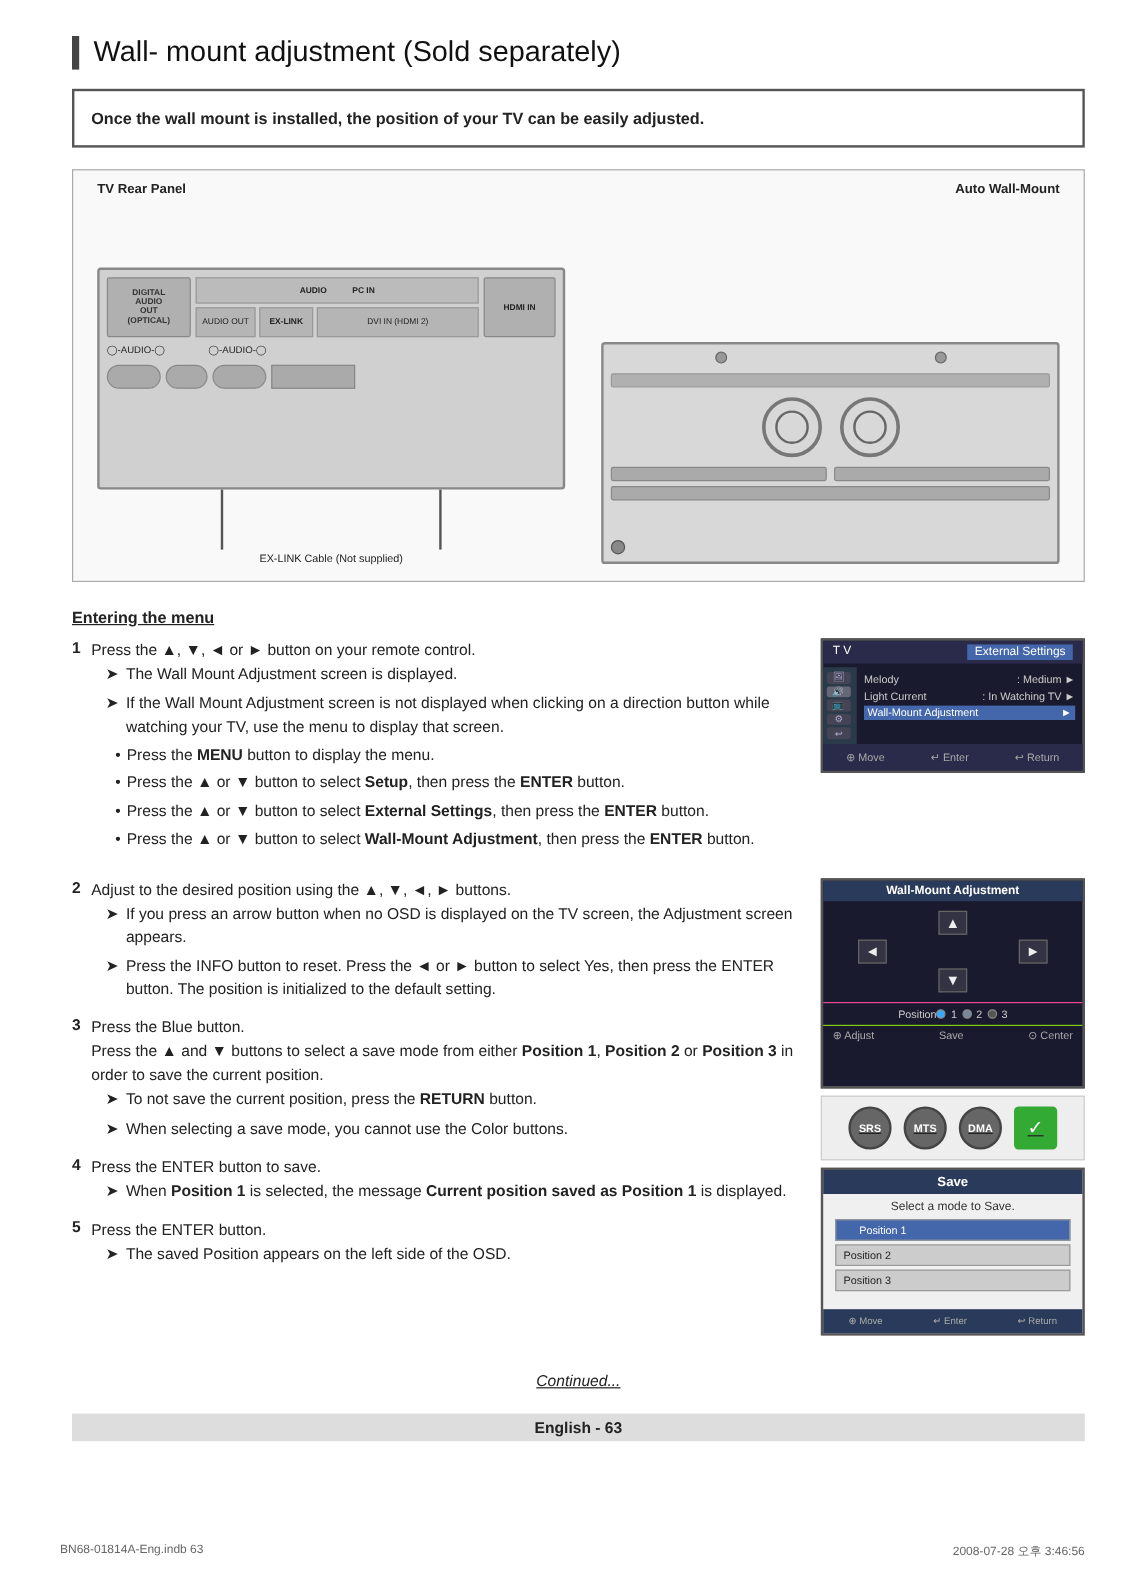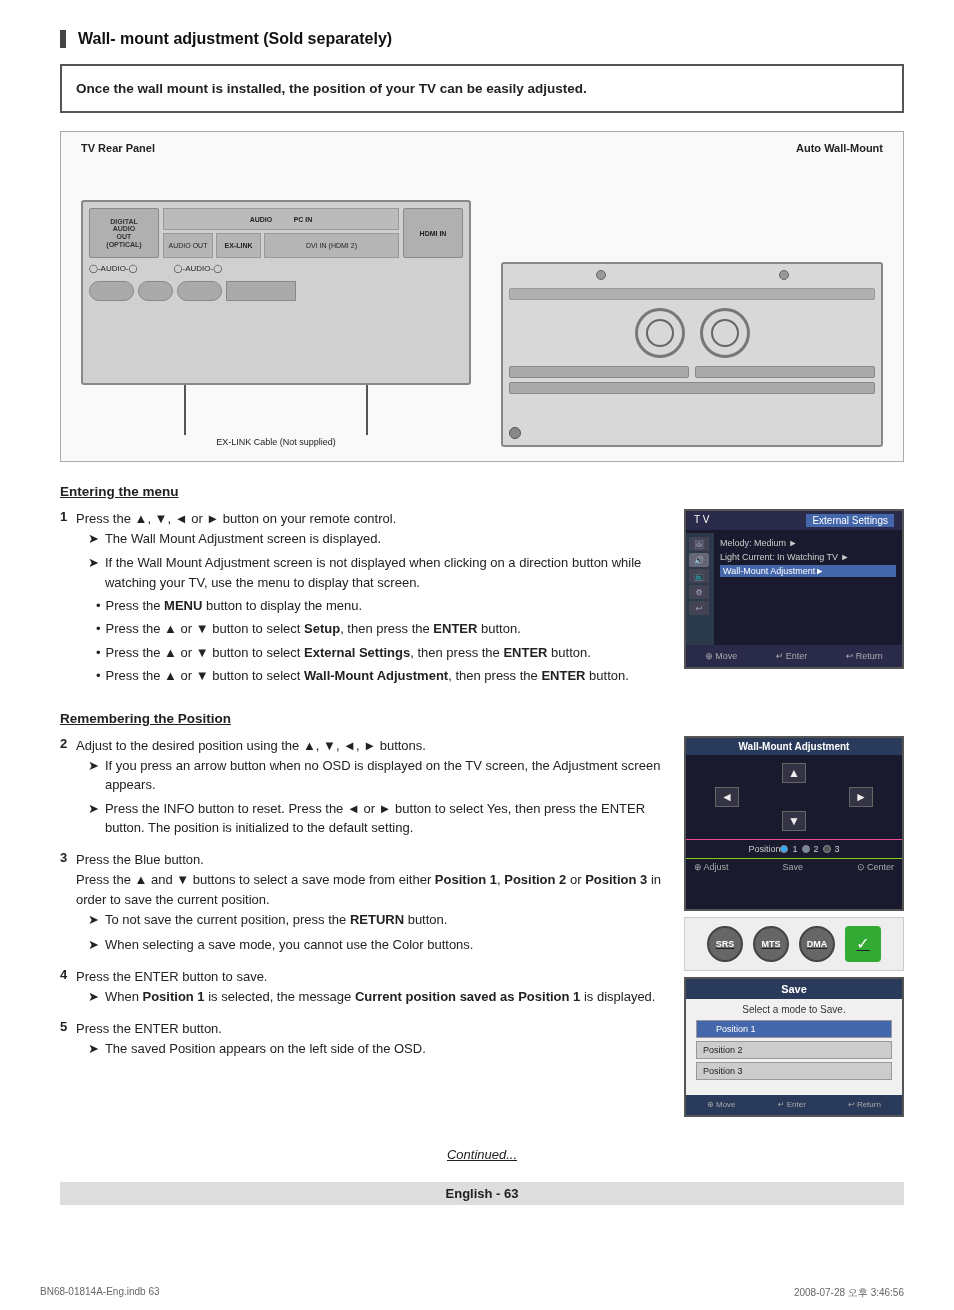--- a/index.html
+++ b/index.html
@@ -18,22 +18,22 @@
       padding: 30px 50px 30px 60px;
       position: relative;
     }
     
     .title-bar {
       border-left: 6px solid #444;
       padding-left: 12px;
       margin-bottom: 16px;
     }
     .title-bar h1 {
-      font-size: 16px;
-      font-weight: bold;
+      font-size: 24px;
+      font-weight: normal;
       color: #111;
     }
     .subtitle-box {
       border: 2px solid #555;
       padding: 15px 14px;
       margin-bottom: 18px;
       font-size: 13.5px;
       font-weight: bold;
     }
     
@@ -91,21 +91,21 @@
     }
     .bullet-text {
       flex: 1;
       line-height: 1.5;
     }
     
     .screen-tv {
       border: 2px solid #555;
       background: #1a1a2e;
       width: 220px;
-      height: 160px;
+      height: 112px;
       font-size: 10px;
       color: #ddd;
       position: relative;
     }
     .screen-header {
       display: flex;
       background: #2a2a4a;
       padding: 3px 8px;
       font-size: 10px;
       color: #fff;
@@ -143,21 +143,21 @@
       top: 22px;
       right: 0;
       bottom: 22px;
       padding: 4px 6px;
       display: flex;
       flex-direction: column;
       gap: 2px;
     }
     .menu-row {
       display: flex;
-      justify-content: flex-start;
+      justify-content: space-between;
       font-size: 9px;
       padding: 1px 0;
       color: #ccc;
     }
     .menu-row.selected {
       background: #4466aa;
       color: #fff;
       padding: 1px 3px;
     }
     .screen-footer {
@@ -346,21 +346,21 @@
     }
     .page-num-bar {
       background: #ddd;
       padding: 4px 24px;
       font-size: 13px;
       font-weight: bold;
     }
     .bottom-footer {
       position: absolute;
       bottom: 10px;
-      left: 40px;
+      left: 50px;
       right: 50px;
       display: flex;
       justify-content: space-between;
       font-size: 10px;
       color: #666;
     }
     
     .bold { font-weight: bold; }
     .step-row {
       display: flex;
@@ -384,21 +384,21 @@
   <div class="title-bar">
     <h1>Wall- mount adjustment (Sold separately)</h1>
   </div>
 
   <div class="subtitle-box">
     <span>Once the wall mount is installed, the position of your TV can be easily adjusted.</span>
   </div>
 
   <div class="diagram-area">
     <div style="position:relative; width:100%;">
-      <div style="display:flex; justify-content:space-between; margin-bottom:10px;">
+      <div style="display:flex; justify-content:space-between; margin-bottom:23px;">
         <span class="bold" style="font-size:11px;">TV Rear Panel</span>
         <span class="bold" style="font-size:11px;">Auto Wall-Mount</span>
       </div>
       <div style="display:flex; gap:30px; align-items:flex-end;">
 
         <div style="width:390px; position:relative;">
           <div style="border:2px solid #888; background:#d0d0d0; border-radius:3px; height:185px; padding:6px; position:relative;margin-top:36px;">
 
             <div style="display:flex; gap:4px; margin-bottom:4px; font-size:7px; text-align:center;">
               <div style="background:#b0b0b0; border:1px solid #888; width:70px; height:50px; border-radius:2px; display:flex;flex-direction:column;align-items:center;justify-content:center; font-size:7px; color:#333; padding:2px;">
@@ -539,21 +539,20 @@
             <span>⊕ Move</span>
             <span>↵ Enter</span>
             <span>↩ Return</span>
           </div>
         </div>
       </div>
     </div>
   </div>
 
   <div>
-    <div class="section-header">Remembering the Position</div>
 
     <div class="content-row">
       <div class="content-text">
 
         <div class="step-row">
           <div class="step-num-col">2</div>
           <div class="step-content-col">
             <span>Adjust to the desired position using the ▲, ▼, ◄, ► buttons.</span>
             <div class="arrow-item">
               <span class="arrow-sym">➤</span>

